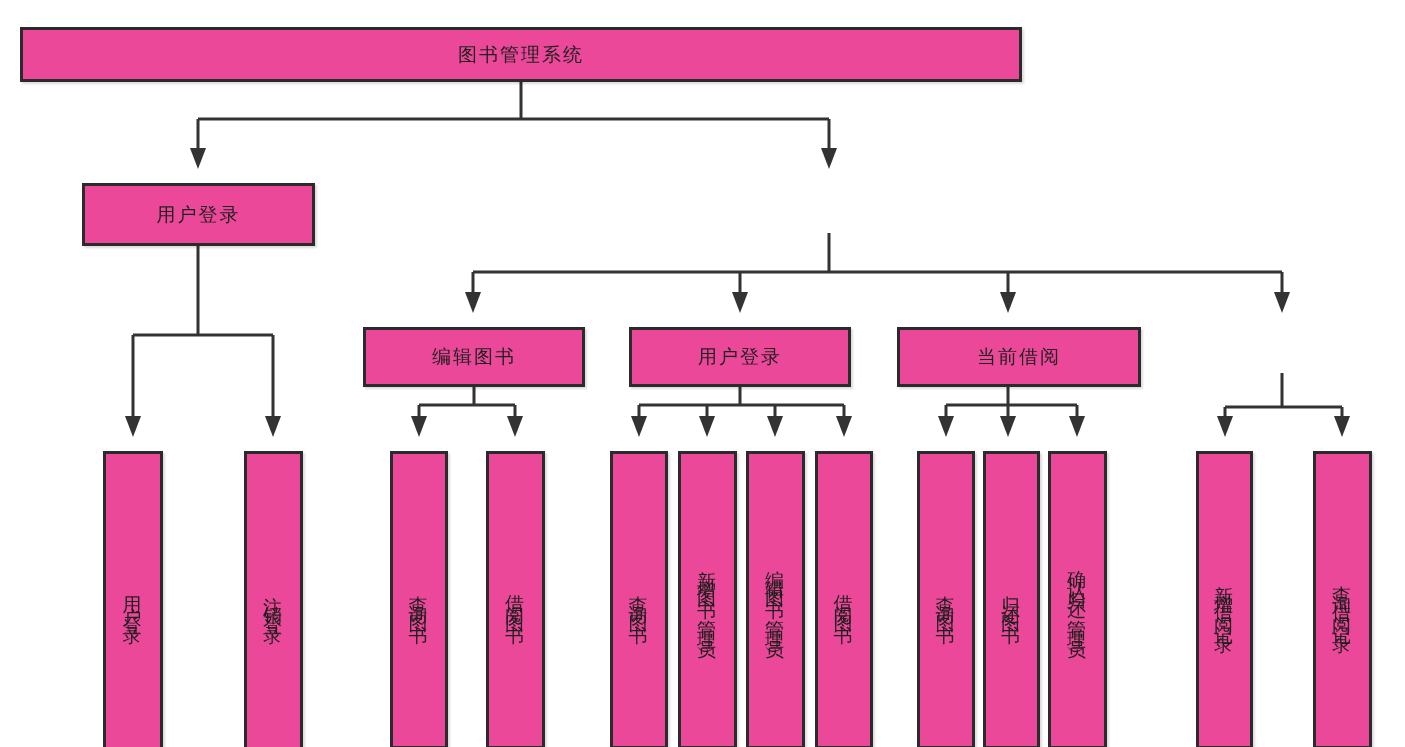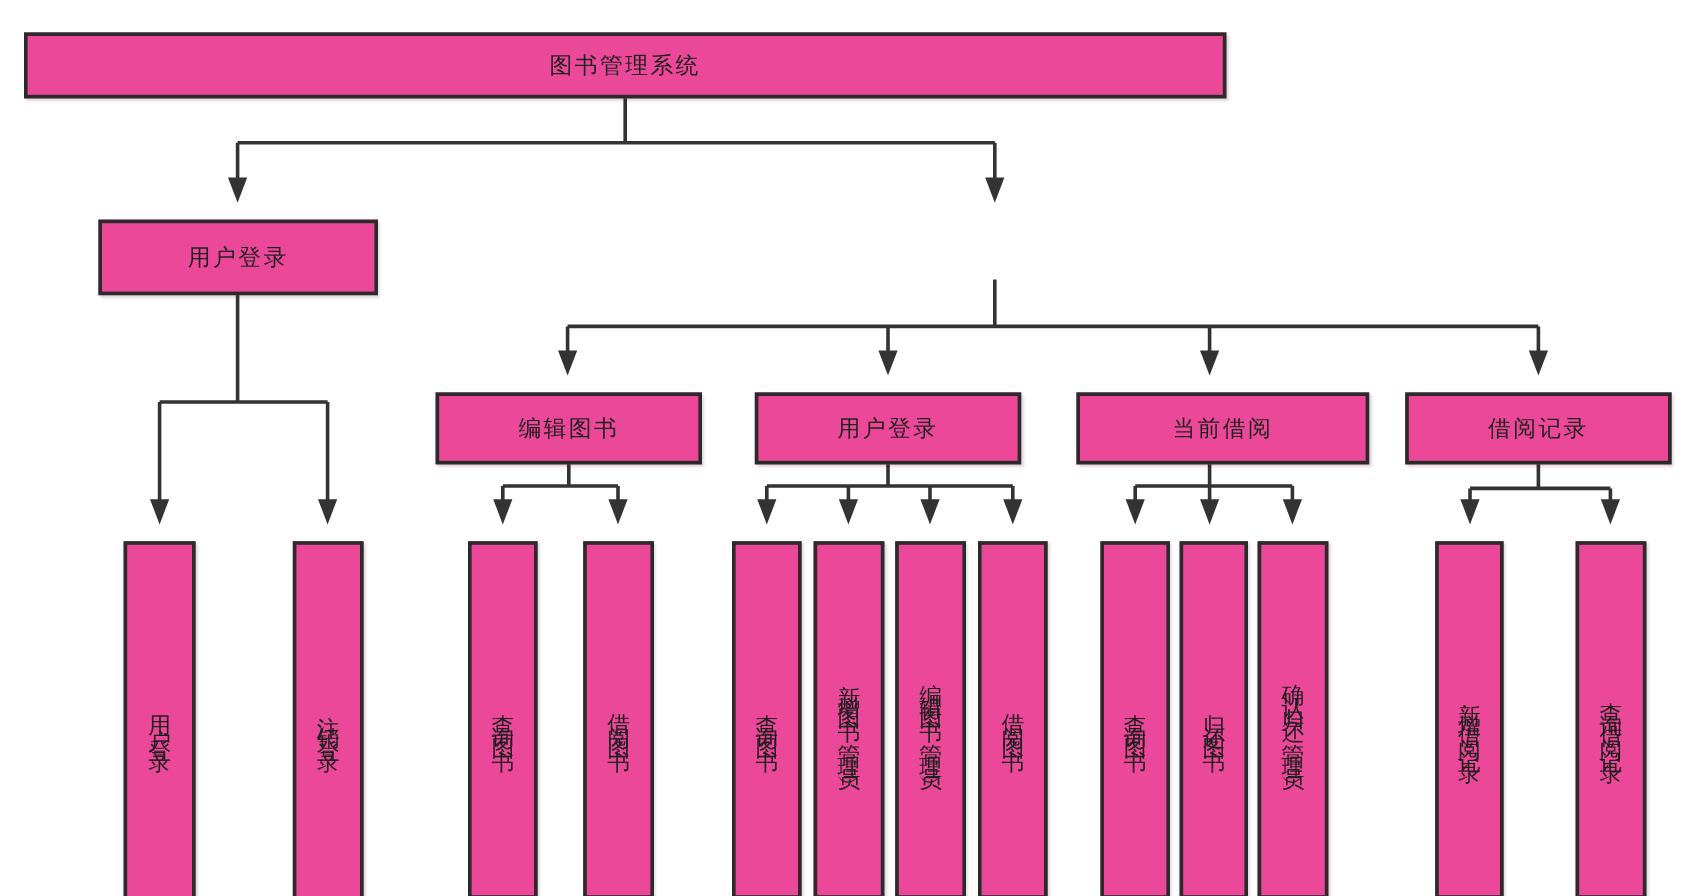--- a/index.html
+++ b/index.html
@@ -134,21 +134,20 @@
   <div class="node vbox" style="left:103px; top:437px; width:60px; height:300px;">
     <span>用户登录</span>
   </div>
   <div class="node vbox" style="left:244px; top:437px; width:59px; height:300px;">
     <span>注销登录</span>
   </div>
 
   <div class="node hbox" style="left:363px; top:313px; width:222px; height:60px;">编辑图书</div>
   <div class="node hbox" style="left:629px; top:313px; width:222px; height:60px;">用户登录</div>
   <div class="node hbox" style="left:897px; top:313px; width:244px; height:60px;">当前借阅</div>
-  <div class="node hbox" style="left:1171px; top:313px; width:222px; height:60px;">借阅记录</div>
 
   <div class="node vbox" style="left:390px; top:437px; width:58px; height:298px;">
     <span>查询图书</span>
   </div>
   <div class="node vbox" style="left:486px; top:437px; width:59px; height:298px;">
     <span>借阅图书</span>
   </div>
 
   <div class="node vbox" style="left:610px; top:437px; width:58px; height:298px;">
     <span>查询图书</span>

